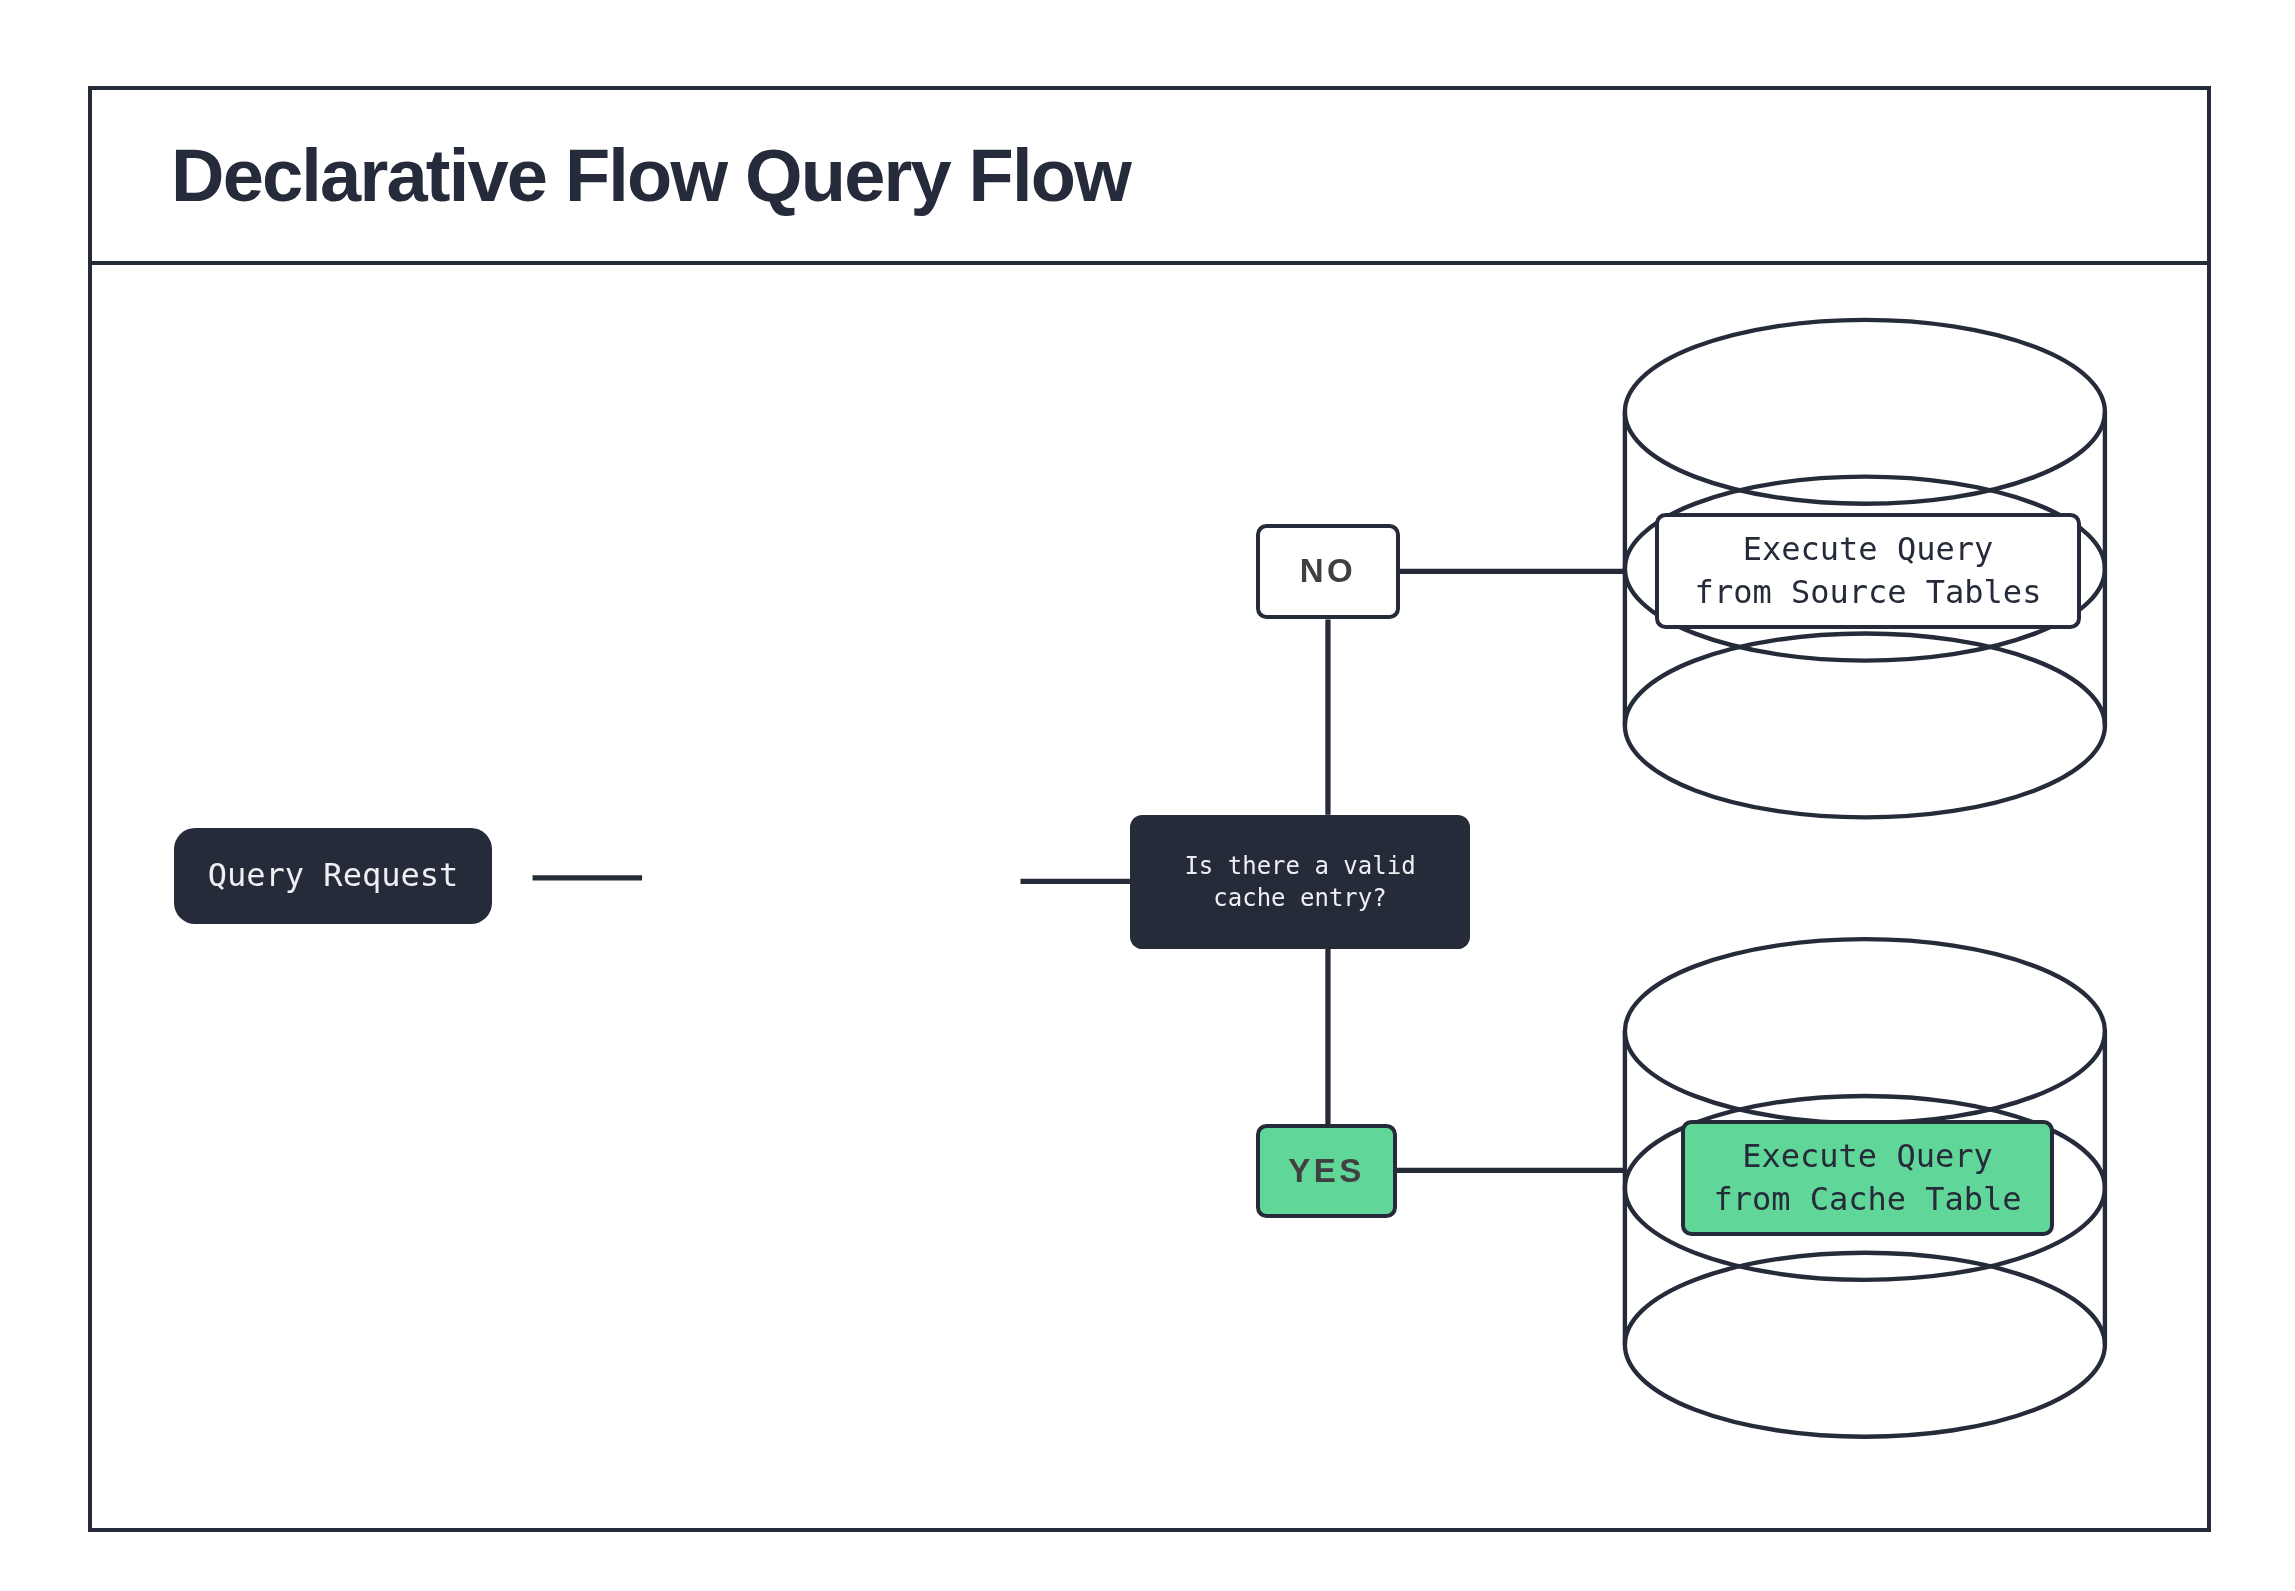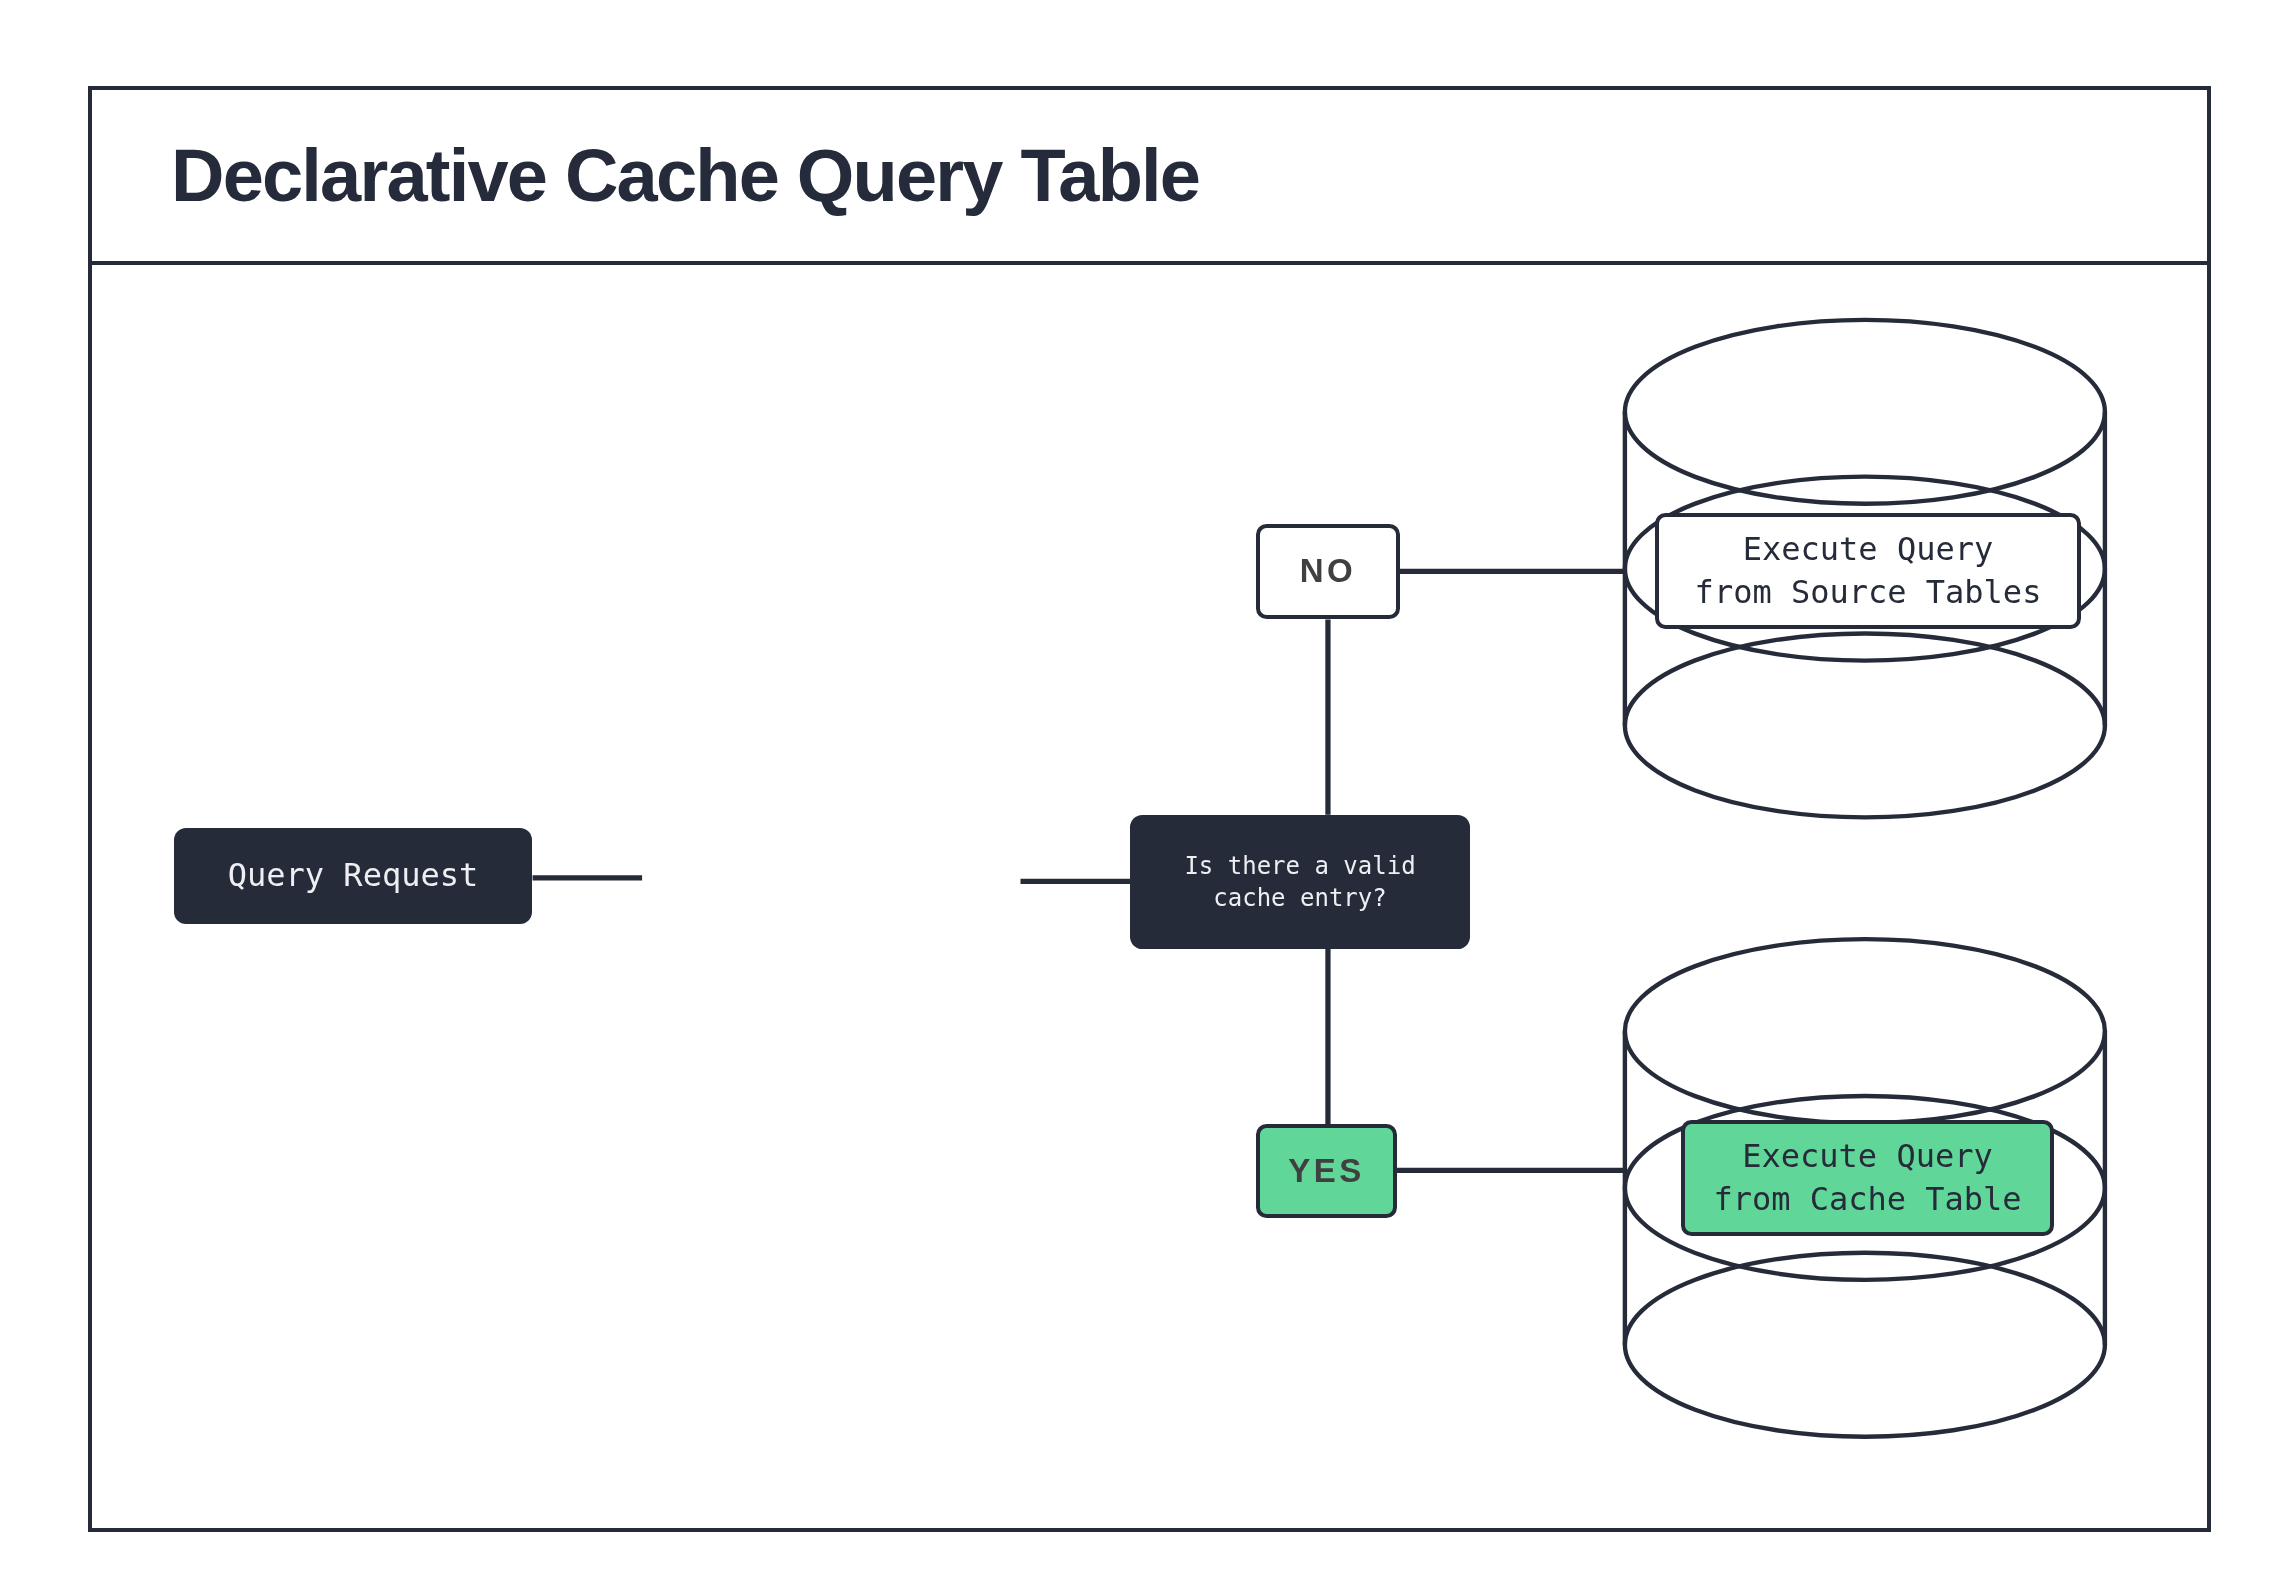--- a/index.html
+++ b/index.html
@@ -19,36 +19,36 @@
   .cyl-fill{fill:#ffffff;stroke:none;}
   
   .node{position:absolute;box-sizing:border-box;display:flex;align-items:center;justify-content:center;
         text-align:center;font-family:"DejaVu Sans Mono","Liberation Mono",monospace;
         white-space:pre-line;border-radius:12.3px;line-height:1.35;}
   .dark{background:#262b3a;color:#edeff2;}
   .green{background:#61d699;color:#262b3a;border:4.4px solid #262b3a;}
   .white{background:#ffffff;color:#262b3a;border:4.4px solid #262b3a;}
   .lbl{font-family:"Liberation Sans",sans-serif;font-weight:bold;letter-spacing:3.5px;
        font-size:33px;color:#404040;}
-  .n-query  {left:174px;top:828px;width:358px;height:96px;font-size:32px;border-radius:12px;}
+  .n-query  {left:174px;top:828px;width:318px;height:96px;font-size:32px;border-radius:21px;}
   .n-check  {left:642px;top:817px;width:378px;height:132px;font-size:32px;}
   .n-decide {left:1130px;top:815px;width:340px;height:134px;font-size:24px;}
   .n-no     {left:1256px;top:524px;width:144px;height:95px;border-radius:10.5px;}
   .n-yes    {left:1256px;top:1124px;width:141px;height:94px;border-radius:10.5px;}
   .n-exsrc  {left:1655px;top:513px;width:426px;height:116px;font-size:32px;border-radius:10.5px;}
   .n-excache{left:1681px;top:1120px;width:373px;height:116px;font-size:32px;border-radius:10.5px;}
 </style>
 </head>
 <body>
 
 <div class="canvas">
 
   <div class="frame"></div>
   <div class="titlebar">
-    <h1 class="title">Declarative Cache Query Table</h1>
+    <h1 class="title">Declarative Flow Query Flow</h1>
   </div>
 
   <svg class="underlay" viewBox="0 0 2620 1816">
 
     <g>
       <line class="edge" x1="608" y1="1002" x2="733" y2="1002"></line>
       <line class="edge" x1="1165" y1="1006" x2="1290" y2="1006"></line>
       <line class="edge" x1="1516" y1="707" x2="1516" y2="930"></line>
       <line class="edge" x1="1516" y1="1083" x2="1516" y2="1283"></line>
       <line class="edge" x1="1597" y1="652" x2="1855" y2="652"></line>

